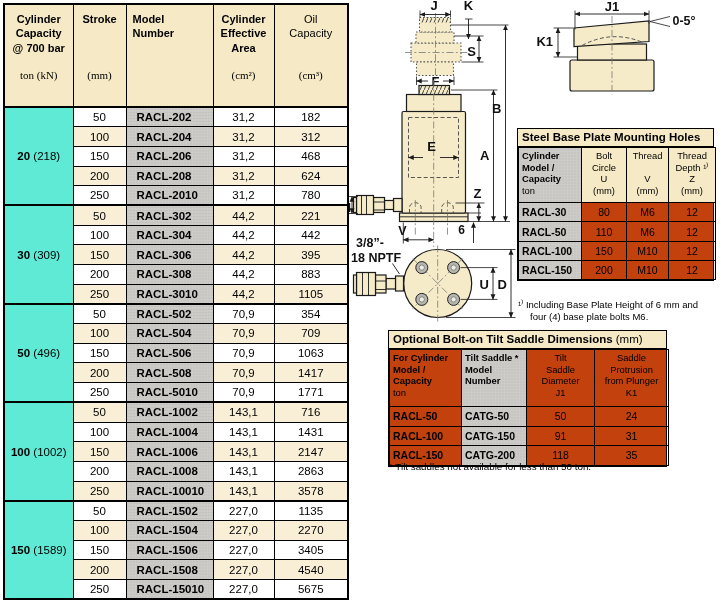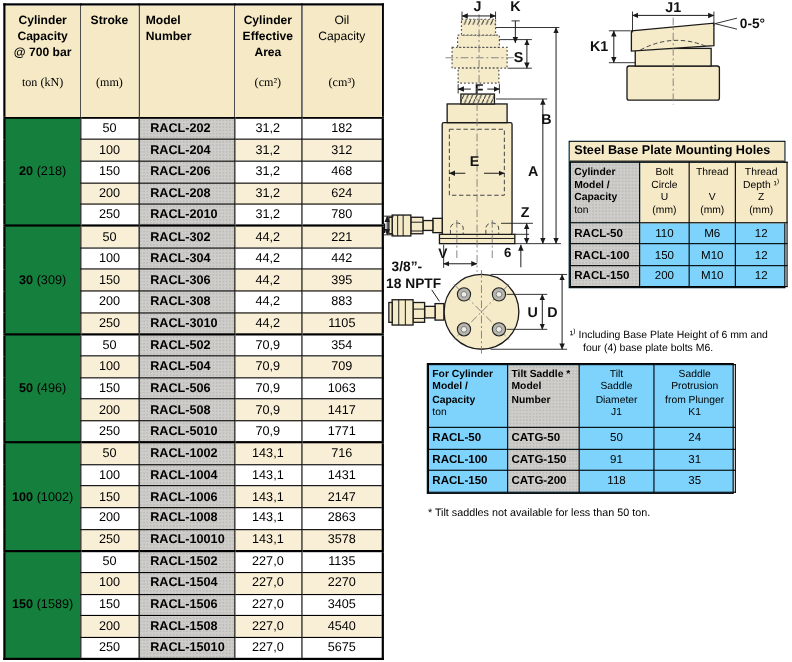--- a/index.html
+++ b/index.html
@@ -36,26 +36,26 @@
               background-size:3px 3px;margin-left:17px;}
   .mt-title{white-space:pre-line;font-weight:bold;padding-top:7px;text-align:center;line-height:1.3;}
   .mt-title.normal{font-weight:normal;}
   #main-table th.left .mt-title{text-align:left;padding-left:6px;}
   .mt-unit{position:absolute;left:0;right:0;bottom:25px;text-align:center;
            font-weight:normal;font-size:11px;font-family:Liberation Serif, serif;}
   #main-table tbody tr{height:19.7px;}
   #main-table tbody td{text-align:center;}
   #main-table td.model-cell{text-align:left;padding-left:10px;font-weight:bold;}
   #main-table td.stripe{background:var(--stripe);}
-  #main-table td.capacity-cell{background:#15803d;}
+  #main-table td.capacity-cell{background:#5eead4;}
   #main-table td.capacity-cell .cap-b{font-weight:bold;}
   #main-table tr.group-start td{border-top:2px solid #000;}
 
   
-  .tbl-box{position:absolute;background:#7dd3fc;border:1.5px solid #000;box-sizing:border-box;}
+  .tbl-box{position:absolute;background:#c2410c;border:1.5px solid #000;box-sizing:border-box;}
   #bp-box{left:517px;top:128px;width:197px;}
   #ts-box{left:388px;top:330px;width:279px;}
   .small-title{background:var(--cream);border-bottom:1.2px solid #000;
                font-weight:bold;font-size:11.5px;padding:2px 4px;line-height:1.15;}
   .small-title .reg{font-weight:normal;}
   .sm{border-collapse:collapse;table-layout:fixed;width:100%;}
   .sm th,.sm td{border:1px solid #000;padding:0;}
   .sm th{vertical-align:top;font-size:9.4px;line-height:1.22;padding:2px 2px;font-weight:normal;}
   #bp-table th{height:50px;}
   #ts-table th{height:52px;}
@@ -468,20 +468,26 @@
           <th class="hc bg-cream">
             <div class="hr2">Thread
 Depth ¹⁾
 Z
 (mm)</div>
           </th>
         </tr>
       </thead>
       <tbody>
         <tr>
+          <td class="dm texture-gray">RACL-30</td>
+          <td class="dv">80</td>
+          <td class="dv">M6</td>
+          <td class="dv">12</td>
+        </tr>
+        <tr>
           <td class="dm texture-gray">RACL-50</td>
           <td class="dv">110</td>
           <td class="dv">M6</td>
           <td class="dv">12</td>
         </tr>
         <tr>
           <td class="dm texture-gray">RACL-100</td>
           <td class="dv">150</td>
           <td class="dv">M10</td>
           <td class="dv">12</td>
@@ -492,20 +498,21 @@
           <td class="dv">M10</td>
           <td class="dv">12</td>
         </tr>
       </tbody>
   </table>
 </div>
 <div id="bp-foot" class="footnote">¹⁾ Including Base Plate Height of 6 mm and
 four (4) base plate bolts M6.</div>
 
 <div id="ts-box" class="tbl-box">
+  <div class="small-title"><span>Optional Bolt-on Tilt Saddle Dimensions</span><span class="reg"> (mm)</span></div>
   <table id="ts-table" class="sm">
     <colgroup>
       <col style="width:72px">
         <col style="width:65px">
         <col style="width:68px">
         <col style="width:74px">
     </colgroup>
     <thead>
         <tr>
           <th class="hl">

